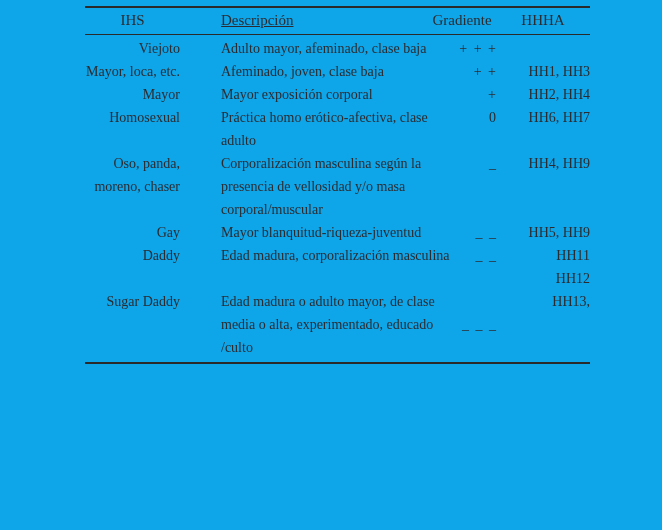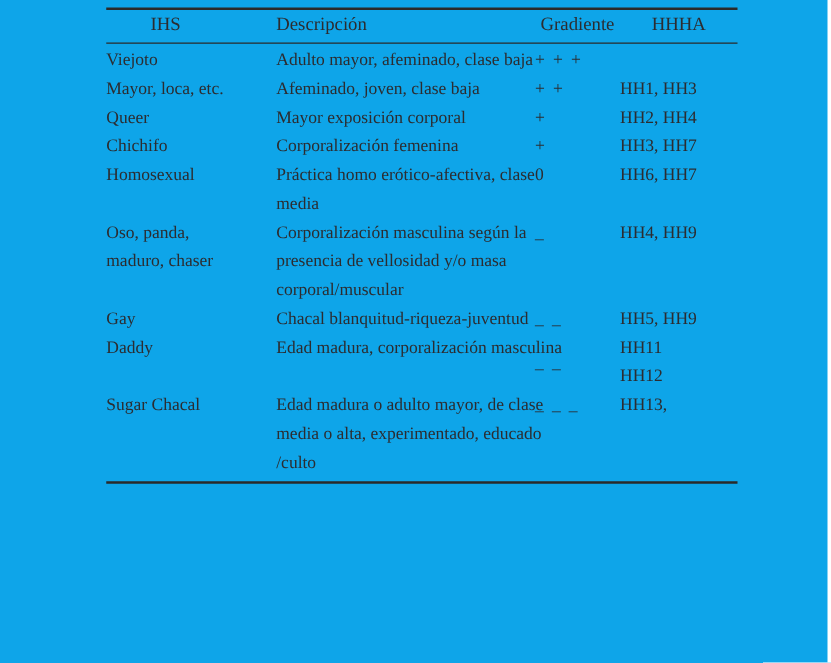--- a/index.html
+++ b/index.html
@@ -38,29 +38,30 @@
     font-weight: normal;
     font-size: 15px;
     text-align: center;
     padding: 4px 0 5px 0;
     border-bottom: 1px solid #2a2a2a;
     white-space: nowrap;
   }
   thead th.h-desc {
     text-align: left;
     padding-left: 41px;
+    text-decoration: underline;
   }
 
   tbody td {
     font-size: 14px;
     line-height: 23px;
     vertical-align: top;
     padding: 0;
     white-space: pre;
-    text-align: left;
+    text-align: right;
   }
   tbody td.d-desc {
     text-align: left;
     padding-left: 41px;
     margin-top: 20px;
   }
   tbody td.d-grad {
     word-spacing: 3px;
   }
   tbody tr:first-child td { padding-top: 2px; }
@@ -95,62 +96,56 @@
             <td class="d-grad">+ + +</td>
             <td class="d-hhha"></td>
           </tr>
           <tr>
             <td class="d-ihs">Mayor, loca, etc.</td>
             <td class="d-desc">Afeminado, joven, clase baja</td>
             <td class="d-grad">+ +</td>
             <td class="d-hhha">HH1, HH3</td>
           </tr>
           <tr>
-            <td class="d-ihs">Queer</td>
+            <td class="d-ihs">Mayor</td>
             <td class="d-desc">Mayor exposición corporal</td>
             <td class="d-grad">+</td>
             <td class="d-hhha">HH2, HH4</td>
           </tr>
           <tr>
-            <td class="d-ihs">Chichifo</td>
-            <td class="d-desc">Corporalización femenina</td>
-            <td class="d-grad">+</td>
-            <td class="d-hhha">HH3, HH7</td>
-          </tr>
-          <tr>
             <td class="d-ihs">Homosexual</td>
             <td class="d-desc">Práctica homo erótico-afectiva, clase
-media</td>
+adulto</td>
             <td class="d-grad">0</td>
             <td class="d-hhha">HH6, HH7</td>
           </tr>
           <tr>
             <td class="d-ihs">Oso, panda,
-maduro, chaser</td>
+moreno, chaser</td>
             <td class="d-desc">Corporalización masculina según la
 presencia de vellosidad y/o masa
 corporal/muscular</td>
             <td class="d-grad">_</td>
             <td class="d-hhha">HH4, HH9</td>
           </tr>
           <tr>
             <td class="d-ihs">Gay</td>
-            <td class="d-desc">Chacal blanquitud-riqueza-juventud</td>
+            <td class="d-desc">Mayor blanquitud-riqueza-juventud</td>
             <td class="d-grad">_ _</td>
             <td class="d-hhha">HH5, HH9</td>
           </tr>
           <tr>
             <td class="d-ihs">Daddy</td>
             <td class="d-desc">Edad madura, corporalización masculina</td>
             <td class="d-grad">_ _</td>
             <td class="d-hhha">HH11
 HH12</td>
           </tr>
           <tr>
-            <td class="d-ihs">Sugar Chacal</td>
+            <td class="d-ihs">Sugar Daddy</td>
             <td class="d-desc">Edad madura o adulto mayor, de clase
 media o alta, experimentado, educado
 /culto</td>
             <td class="d-grad">_ _ _</td>
             <td class="d-hhha">HH13,</td>
           </tr>
         </tbody>
     </table>
   </div>
 </div>

